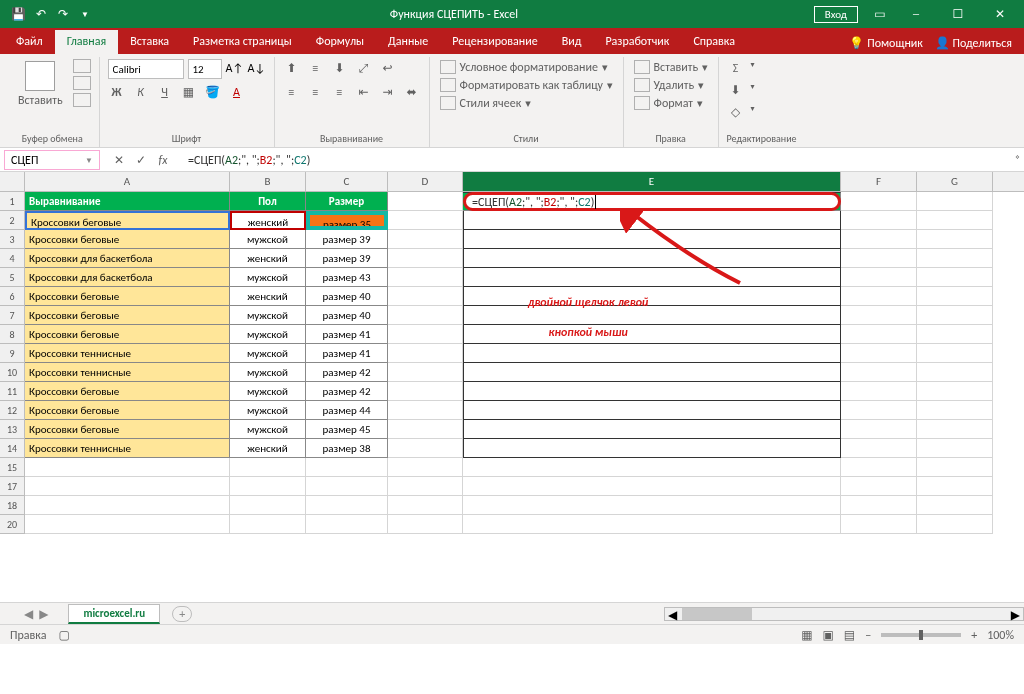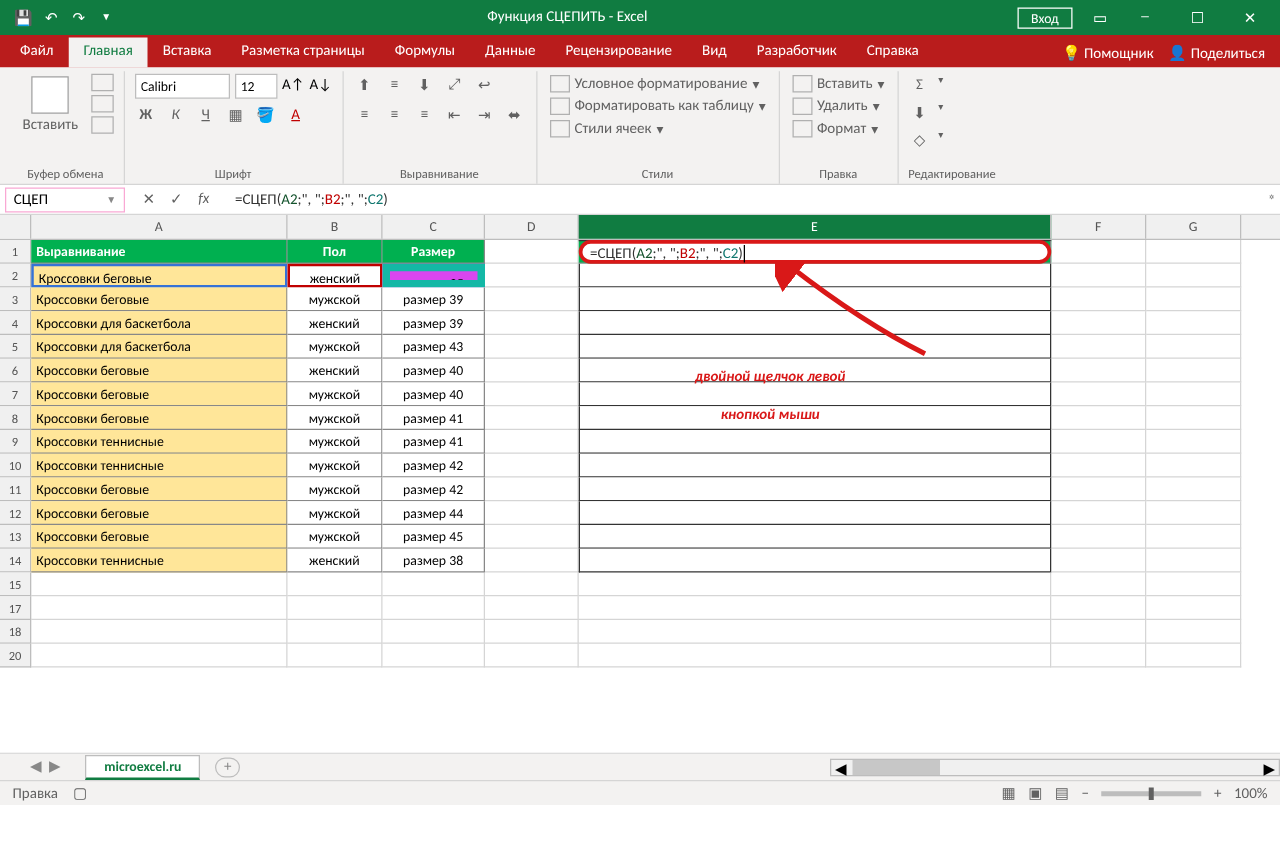--- a/index.html
+++ b/index.html
@@ -44,23 +44,23 @@
 .row { display:flex; height:19px; }
 .rh { width:25px; border-right:1px solid #bdbdbd; border-bottom:1px solid #bdbdbd; background:#f0f0f0; text-align:center; font-size:10px; color:#555; line-height:19px; }
 .cell { border-right:1px solid #d5d5d5; border-bottom:1px solid #d5d5d5; padding:0 4px; font-size:11px; line-height:19px; overflow:hidden; white-space:nowrap; }
 .cell.A{width:205px}.cell.B{width:76px;text-align:center}.cell.C{width:82px;text-align:center}.cell.D{width:75px}.cell.E{width:378px}.cell.F{width:76px}.cell.G{width:76px}
 .hdr { background:#00b050; color:#fff; font-weight:bold; border-right:1px solid #888; border-bottom:1px solid #888; }
 .dat.A{background:#ffe699}.dat.B{background:#fff}.dat.C{background:#fff}
 .dat.A,.dat.B,.dat.C{border-right:1px solid #888;border-bottom:1px solid #888}
 .datE{background:#fff;border-right:1px solid #333;border-bottom:1px solid #333;border-left:1px solid #333}
 .r2 .cell.A{border:2px solid #3572d6;background:#ffe699}
 .r2 .cell.B{border:2px solid #c00000;background:#fff}
-.r2 .cell.C{border:6px solid #14b8a6;background:#d946ef}
+.r2 .cell.C{border:4px solid #14b8a6;background:#f97316}
 .activecell { position:absolute; left:463px; top:20px; width:378px; height:19px; border:3px solid #d91818; border-radius:10px; background:#fff; padding:0 6px; font-size:11px; line-height:15px; }
-.annotation { position:absolute; left:556px; top:115px; color:#d91818; font-family:Georgia,serif; font-style:italic; font-weight:bold; font-size:24px; line-height:30px; text-align:center; }
+.annotation { position:absolute; left:528px; top:115px; color:#d91818; font-family:Georgia,serif; font-style:italic; font-weight:bold; font-size:24px; line-height:30px; text-align:center; }
 .arrow { position:absolute; left:620px; top:36px; }
 .sheettabs { height:22px; background:#f3f2f1; border-top:1px solid #d5d5d5; display:flex; align-items:center; padding-left:24px; gap:4px; }
 .navarr { display:flex; gap:6px; color:#888; padding-right:16px; }
 .stab { padding:2px 14px; background:#fff; border:1px solid #bdbdbd; border-bottom:2px solid #107c41; font-size:11px; font-weight:bold; color:#107c41; cursor:pointer; }
 .addtab { width:20px; height:16px; border:1px solid #bdbdbd; border-radius:8px; text-align:center; line-height:14px; color:#888; cursor:pointer; margin-left:8px; }
 .hscroll { margin-left:auto; width:360px; height:14px; background:#f0f0f0; border:1px solid #bdbdbd; display:flex; }
 .hscroll .thumb{width:70px;background:#c7c7c7;margin-left:2px}
 .statusbar { height:20px; background:#f3f2f1; border-top:1px solid #d5d5d5; display:flex; align-items:center; padding:0 10px; font-size:11px; color:#616161; }
 .statusbar .right{margin-left:auto;display:flex;gap:10px;align-items:center}
 .zoomslider{width:80px;height:4px;background:#bdbdbd;position:relative}

